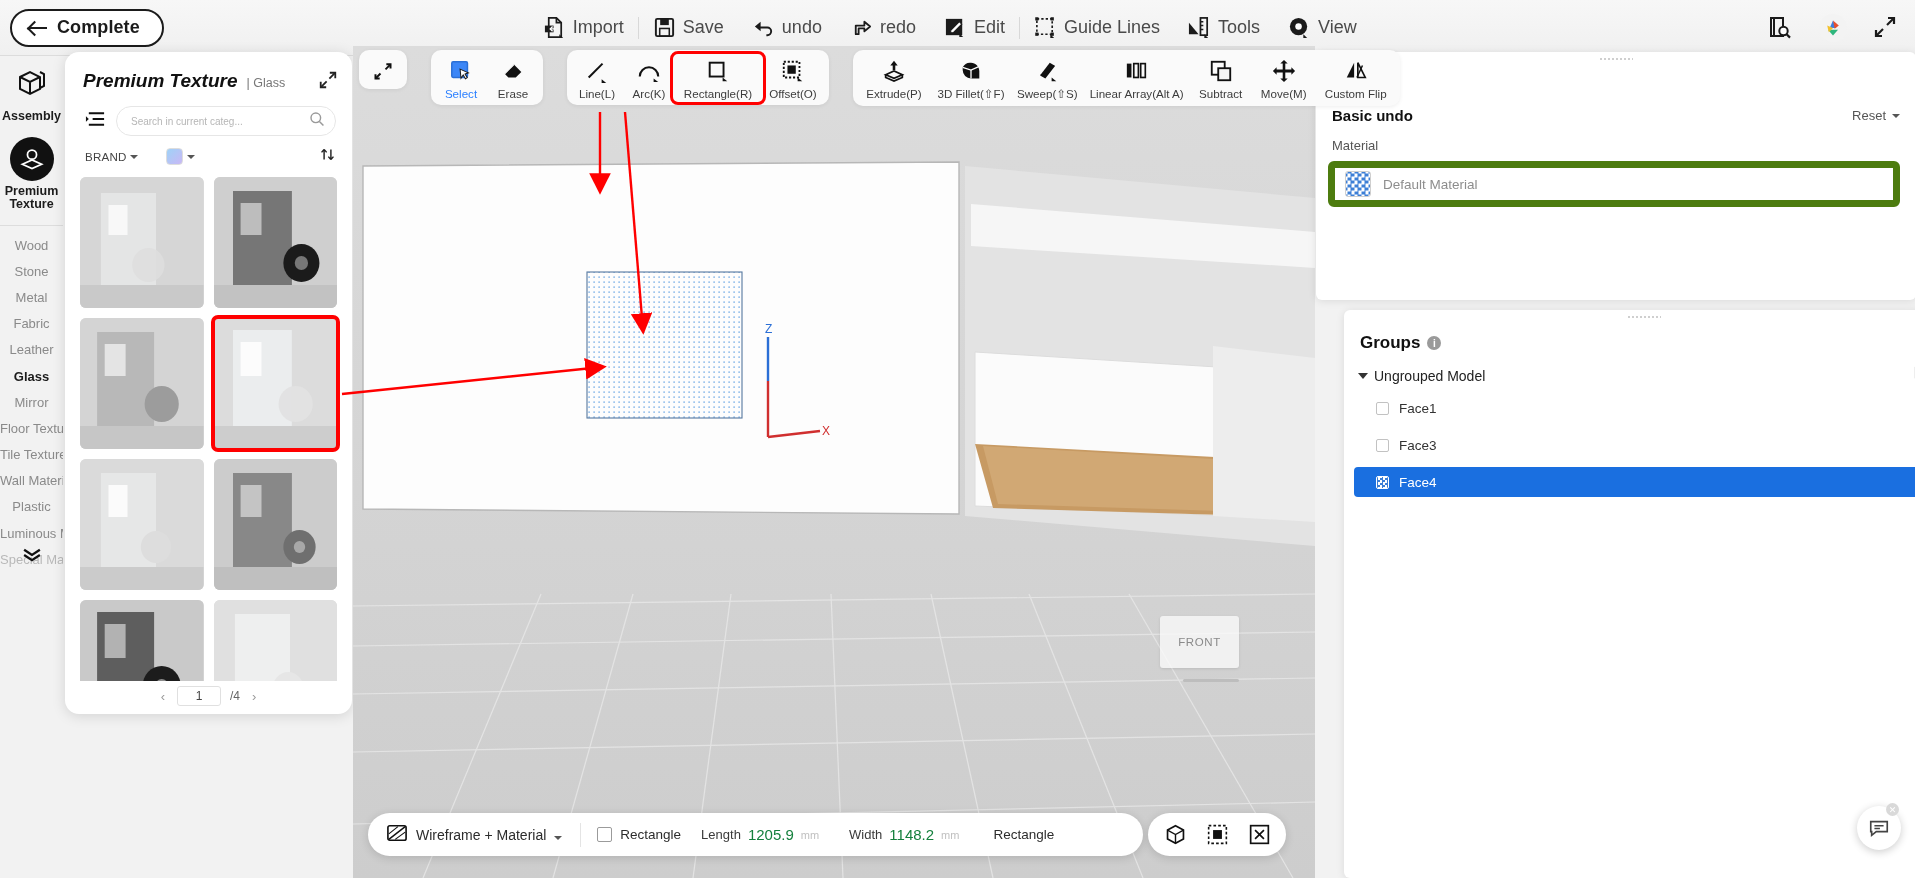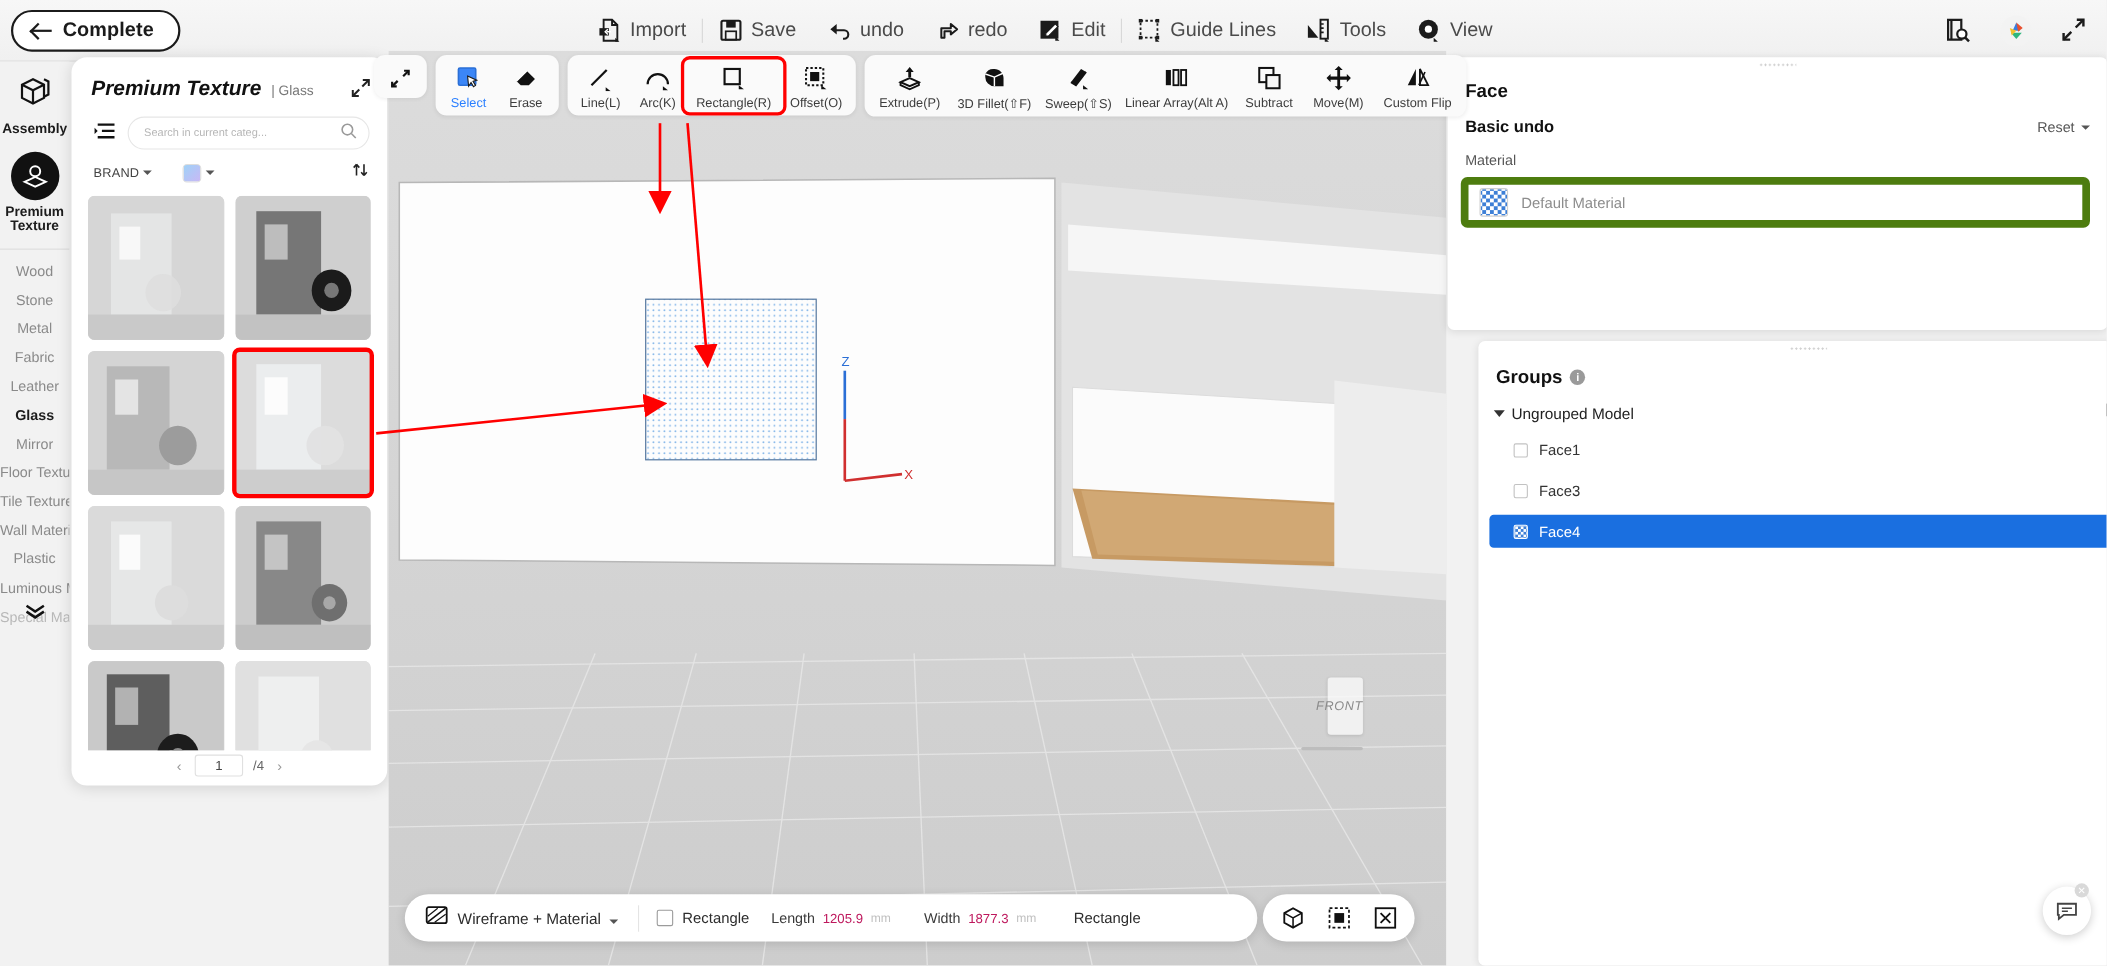--- a/index.html
+++ b/index.html
@@ -123,42 +123,41 @@
     display:flex;align-items:center;justify-content:center; gap:9px; font-size:12px; color:#666;
   }
   .pg-btn { cursor:pointer; color:#999; font-size:13px; padding:0 3px;}
   .pg-input {
     width:44px;height:20px;border:1px solid #e0e0e0;border-radius:3px;text-align:center;
     font-size:12px;color:#444; font-family:"Liberation Sans",sans-serif; outline:none;
   }
 
   
   .sketchbar {
-    position:absolute; left:340px; top:50px; display:flex; align-items:flex-start; gap:8px; z-index:5;
+    position:absolute; left:359px; top:50px; display:flex; align-items:flex-start; gap:24px; z-index:5;
   }
   .sk-group {
     background:#fafafa; border-radius:10px; padding:6px 4px 5px 4px; display:flex; align-items:flex-start;
     box-shadow: 0 1px 4px rgba(0,0,0,.07);
   }
   .sk-btn {
     min-width: 52px; padding: 2px 6px 0 6px; display:flex;flex-direction:column;align-items:center; cursor:pointer;
   }
   .sk-btn .slabel { font-size:11.6px; color:#3c3c3c; margin-top:3px; white-space:nowrap; }
   .sk-btn.active .slabel { color:#2a7fff; }
   .sk-ico { height:26px; display:flex;align-items:center;justify-content:center; }
   .sk-highlight { outline:3px solid #ff0000; border-radius:3px; outline-offset:2px; }
   .vp-full { position:absolute; left:353px; top:46px; width:962px; height:832px; overflow:hidden; }
 
   .front-cube {
-    position:absolute; right:80px; bottom:170px; width:32px;height:52px;
+    position:absolute; right:80px; bottom:170px; width:79px;height:52px;
     background: rgba(250,250,250,.78); border-radius:3px;
-    display:flex;align-items:center;justify-content:flex-end;
+    display:flex;align-items:center;justify-content:center;
     font-size:11.5px; color:#8a8a8a; letter-spacing:.6px;
     box-shadow: 0 1px 3px rgba(0,0,0,.1);
-    font-style: italic;
   }
   .front-bar { position:absolute; right:80px; bottom:160px; width:56px;height:3px;background:#bdbdbd;border-radius:2px;}
 
   
   .ann { position:absolute; left:0; top:0; width:1915px;height:878px; pointer-events:none; z-index:30; }
 
   
   .bottombar {
     position:absolute; left:368px; bottom:22px; height:43px; width:775px;
     background:#fff; border-radius:22px; box-shadow:0 2px 10px rgba(0,0,0,.14);
@@ -167,21 +166,21 @@
   .bb-mode {
     display:flex;align-items:center;gap:8px; padding: 0 14px 0 8px; cursor:pointer;
   }
   .bb-mode .mtxt { font-size:14px; color:#2c2c2c; }
   .bb-sep { width:1px;height:24px;background:#e4e4e4; margin: 0 4px; }
   .bb-shape { display:flex;align-items:center;gap:8px; padding:0 12px; cursor:pointer; }
   .bb-shape .stxt { font-size:13.5px; color:#2c2c2c; }
   .sq-ico { width:15px;height:15px;border:1.7px solid #9b9b9b;border-radius:2px; }
   .bb-field { display:flex;align-items:center; gap:7px; padding: 0 8px; }
   .bb-field .fl { font-size:13px; color:#3a3a3a; }
-  .bb-field .fv { font-size:12px; color:#be185d; }
+  .bb-field .fv { font-size:15px; color:#15803d; }
   .bb-field .fu { font-size:11px; color:#c0c0c0; }
   .bb-last { font-size:13.5px; color:#2c2c2c; margin-left: 26px; }
 
   .vp-tools {
     position:absolute; right: 600px; bottom:22px; height:43px;
     background:#fff;border-radius:22px;box-shadow:0 2px 10px rgba(0,0,0,.14);
     display:flex;align-items:center; gap:4px; padding:0 8px; z-index:20;
   }
   .vt-btn { width:38px;height:34px;display:flex;align-items:center;justify-content:center;cursor:pointer;border-radius:6px;}
   .rpanel {
@@ -786,21 +785,21 @@
       <span class="sq-ico"></span>
       <span class="stxt">Rectangle</span>
     </div>
     <div class="bb-field">
       <span class="fl">Length</span>
       <span class="fv">1205.9</span>
       <span class="fu">mm</span>
     </div>
     <div class="bb-field" style="margin-left:14px;">
       <span class="fl">Width</span>
-      <span class="fv">1877.3</span>
+      <span class="fv">1148.2</span>
       <span class="fu">mm</span>
     </div>
     <span class="bb-last">Rectangle</span>
   </div>
 
   <div class="vp-tools" style="left:1148px; bottom:22px; right:auto;">
     <span class="vt-btn">
       <svg viewBox="0 0 26 26" width="23" height="23">
           <path d="M13 3l9 5v10l-9 5-9-5V8z" fill="none" stroke="#111" stroke-width="1.9"></path>
           <path d="M4 8l9 5 9-5M13 13v10" fill="none" stroke="#111" stroke-width="1.6"></path>

